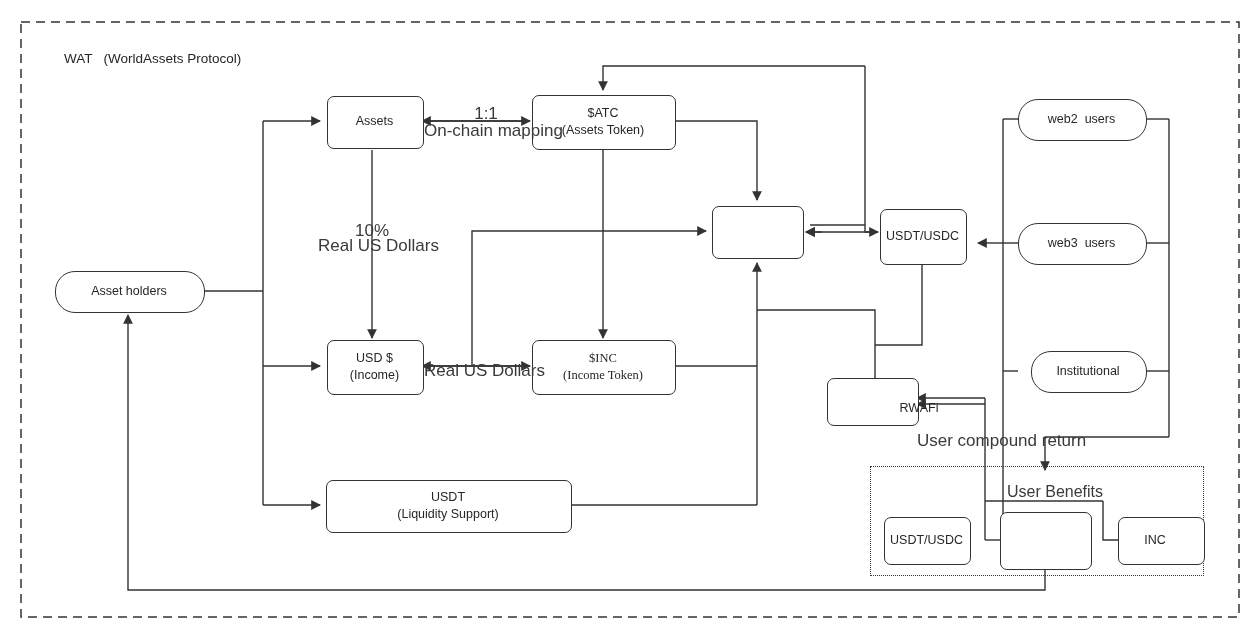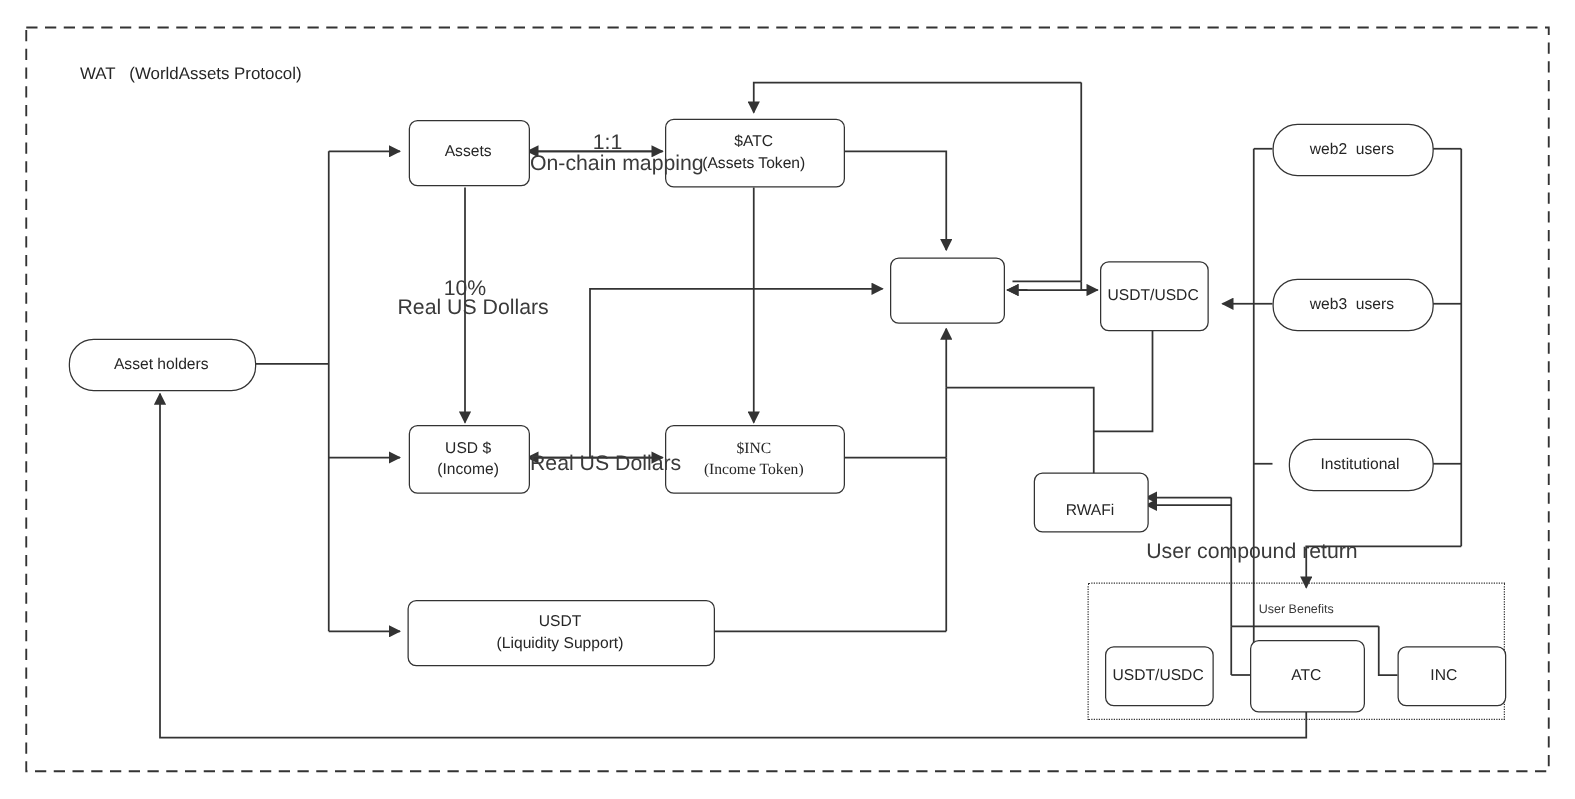--- a/index.html
+++ b/index.html
@@ -123,39 +123,38 @@
     <span>USDT</span>
     <span>(Liquidity Support)</span>
   </div>
 
   <div style="position:absolute;left:712px;top:206px;width:90px;height:51px;border:1.4px solid #333;border-radius:7px;background:#fff;"></div>
 
   <div style="position:absolute;left:880px;top:209px;width:85px;height:54px;border:1.4px solid #333;border-radius:7px;background:#fff;"></div>
   <div class="nodetext" style="left:880px;top:209px;width:85px;height:54px;">USDT/USDC</div>
 
   <div style="position:absolute;left:827px;top:378px;width:90px;height:46px;border:1.4px solid #333;border-radius:7px;background:#fff;"></div>
-  <div class="nodetext" style="left:827px;top:378px;width:90px;height:61px;">RWAFi</div>
+  <div class="nodetext" style="left:827px;top:378px;width:90px;height:61px;padding-left:47px;">RWAFi</div>
 
   <div style="position:absolute;left:1018px;top:99px;width:127px;height:40px;border:1.4px solid #333;border-radius:20px;background:#fff;"></div>
   <div class="nodetext" style="left:1018px;top:99px;width:127px;height:40px;">web2  users</div>
 
   <div style="position:absolute;left:1018px;top:223px;width:127px;height:40px;border:1.4px solid #333;border-radius:20px;background:#fff;"></div>
   <div class="nodetext" style="left:1018px;top:223px;width:127px;height:40px;">web3  users</div>
 
   <div style="position:absolute;left:1031px;top:351px;width:114px;height:40px;border:1.4px solid #333;border-radius:20px;background:#fff;"></div>
   <div class="nodetext" style="left:1031px;top:351px;width:114px;height:40px;">Institutional</div>
 
   <div style="position:absolute;left:870px;top:466px;width:332px;height:108px;border:1.6px dotted #333;background:transparent;"></div>
-  <div class="lbl" style="left:1007px;top:482px;font-size:10px;">User Benefits</div>
+  <div class="lbl" style="left:1007px;top:482px;font-size:16px;">User Benefits</div>
 
   <div style="position:absolute;left:884px;top:517px;width:85px;height:46px;border:1.4px solid #333;border-radius:7px;background:#fff;"></div>
   <div class="nodetext" style="left:884px;top:517px;width:85px;height:46px;">USDT/USDC</div>
 
   <div style="position:absolute;left:1000px;top:512px;width:90px;height:56px;border:1.4px solid #333;border-radius:7px;background:#fff;"></div>
-  <div class="nodetext" style="left:1000px;top:512px;width:90px;height:56px;">ATC</div>
 
   <div style="position:absolute;left:1118px;top:517px;width:85px;height:46px;border:1.4px solid #333;border-radius:7px;background:#fff;"></div>
   <div class="nodetext" style="left:1118px;top:517px;width:74px;height:46px;">INC</div>
 
   <div class="elabel" style="left:456px;top:103px;width:60px;">1:1</div>
   <div class="elabel" style="left:424px;top:120px;width:124px;">On-chain mapping</div>
 
   <div class="elabel" style="left:342px;top:220px;width:60px;">10%</div>
   <div class="elabel" style="left:318px;top:235px;width:108px;">Real US Dollars</div>
 

